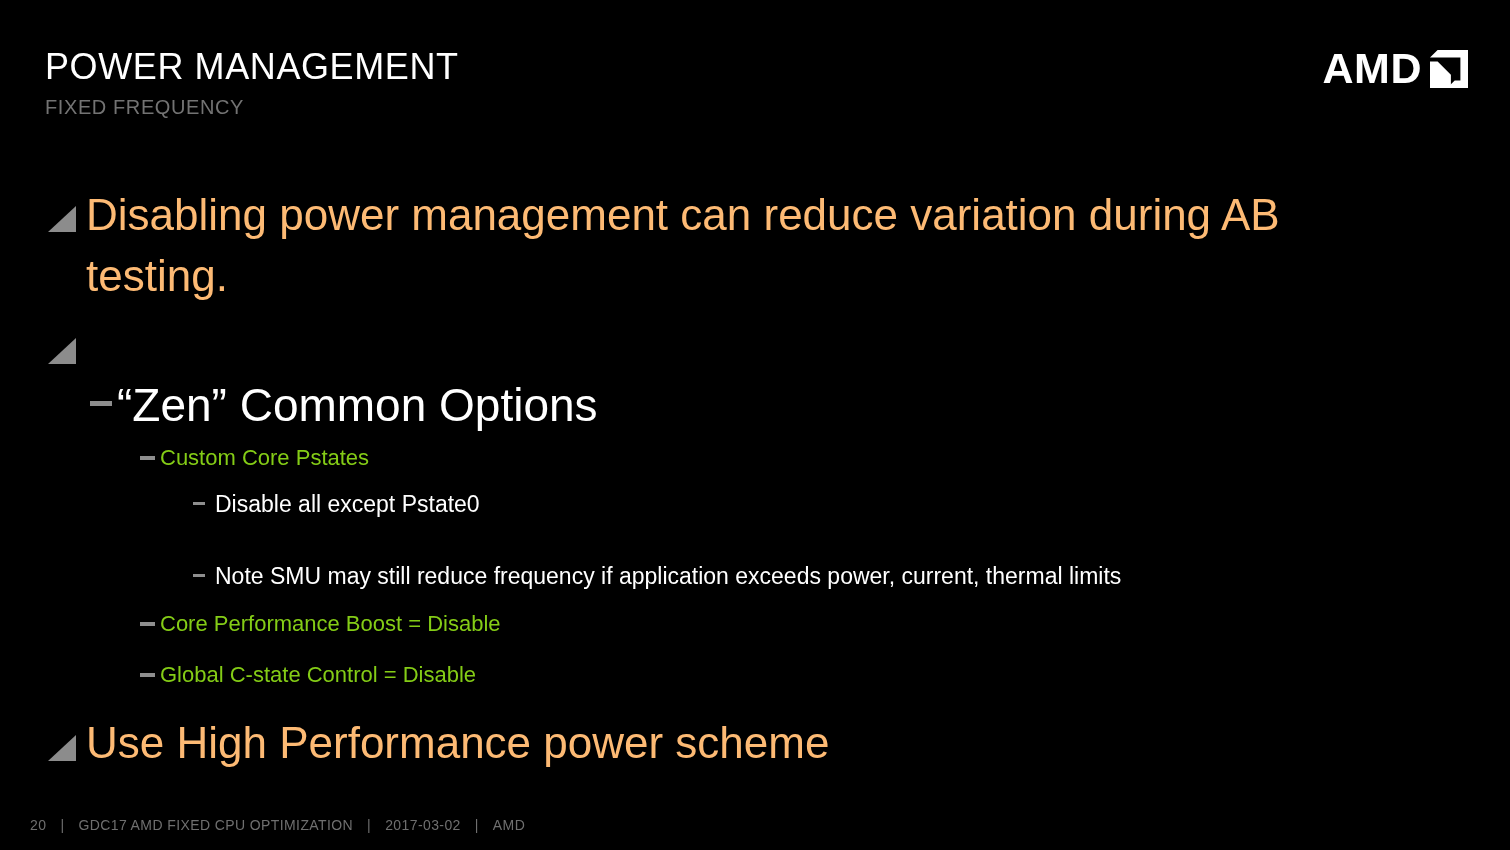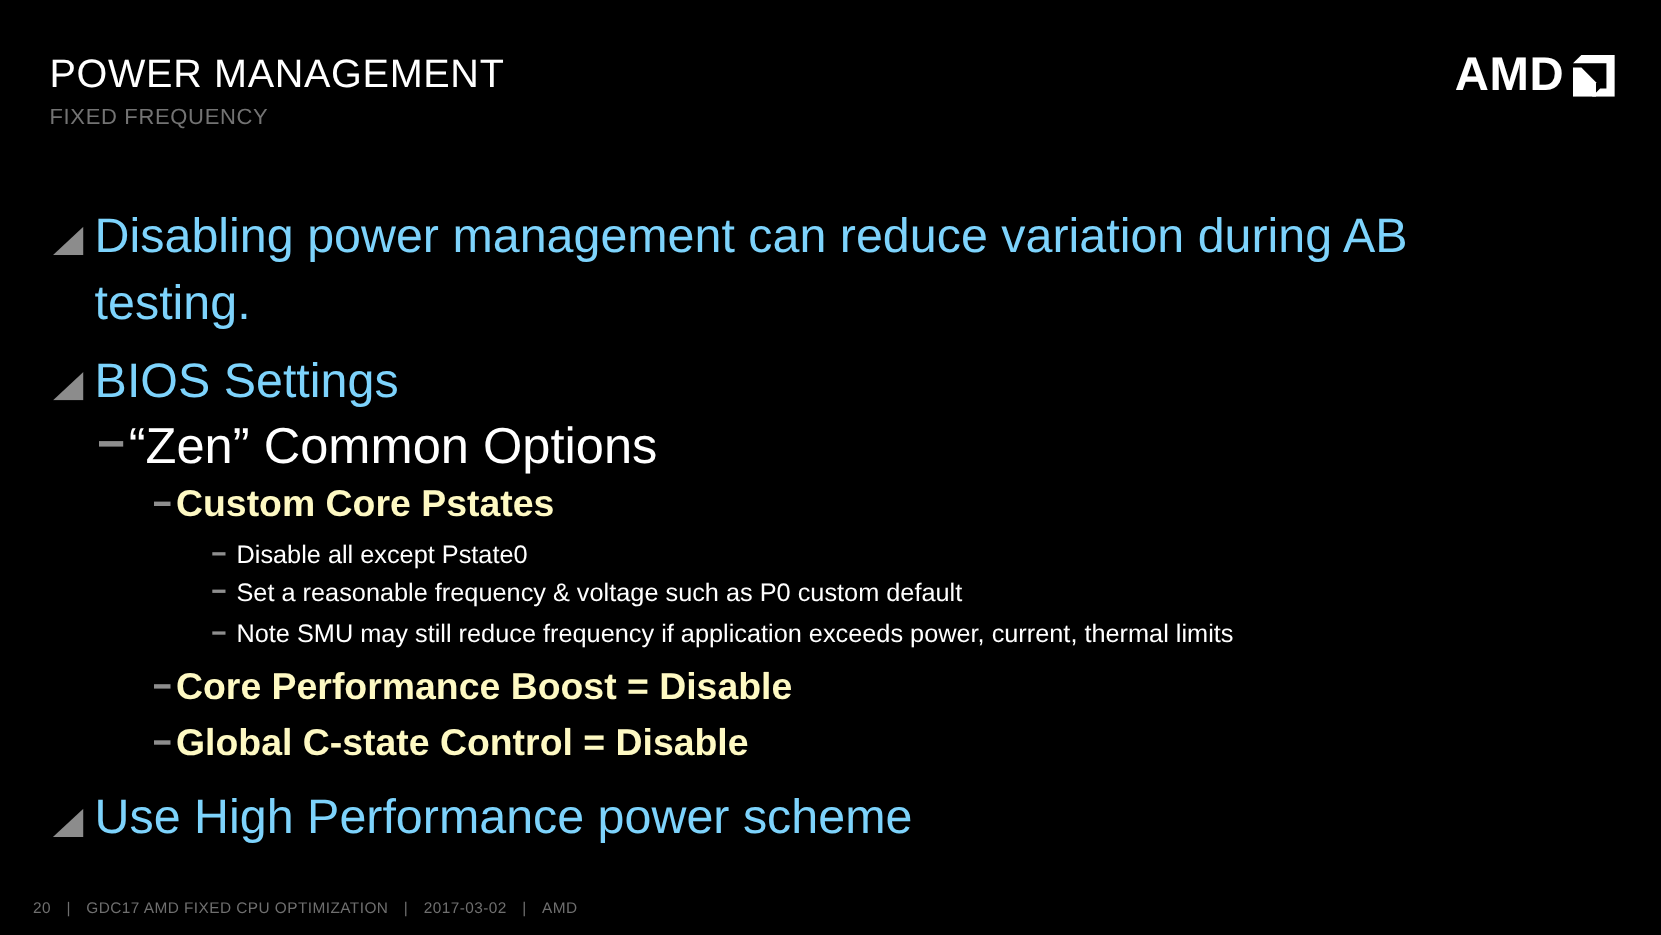--- a/index.html
+++ b/index.html
@@ -63,21 +63,21 @@
 
   
   .row {
     position: absolute;
     display: flex;
     align-items: flex-start;
   }
   .l1-text {
     font-size: 44px;
     line-height: 61px;
-    color: #7dd3fc;
+    color: #fdba74;
     margin-left: 10px;
   }
   .wrapped {
     width: 1335px;
   }
   .tri {
     flex: 0 0 auto;
     width: 28px;
     height: 26px;
     background: #8c8c8c;
@@ -93,25 +93,24 @@
     margin-left: 5px;
   }
   .dash2 {
     flex: 0 0 auto;
     width: 22px;
     height: 5px;
     background: #8e8e8e;
     margin-top: 20px;
   }
   .l3-text {
-    font-size: 34px;
+    font-size: 22px;
     line-height: 40px;
-    color: #fef9c3;
+    color: #84cc16;
     margin-left: 5px;
-    font-weight: bold;
   }
   .dash3 {
     flex: 0 0 auto;
     width: 15px;
     height: 4px;
     background: #8e8e8e;
     margin-top: 18px;
   }
   .l4-text {
     font-size: 23px;
@@ -168,42 +167,37 @@
     </svg>
   </div>
 
   <div class="row row-r1">
     <span class="tri"></span>
     <div class="l1-text wrapped">Disabling power management can reduce variation during AB testing.</div>
   </div>
 
   <div class="row row-r2">
     <span class="tri"></span>
-    <div class="l1-text">BIOS Settings</div>
   </div>
 
   <div class="row row-r3">
     <span class="dash2"></span>
     <div class="l2-text">“Zen” Common Options</div>
   </div>
 
   <div class="row row-r4">
     <span class="dash3"></span>
     <div class="l3-text">Custom Core Pstates</div>
   </div>
 
   <div class="row row-r5">
     <span class="dash4"></span>
     <div class="l4-text">Disable all except Pstate0</div>
   </div>
 
-  <div class="row row-r6">
-    <span class="dash4"></span>
-    <div class="l4-text">Set a reasonable frequency &amp; voltage such as P0 custom default</div>
-  </div>
 
   <div class="row row-r8">
     <span class="dash3"></span>
     <div class="l3-text">Core Performance Boost = Disable</div>
   </div>
 
   <div class="row row-r7">
     <span class="dash4"></span>
     <div class="l4-text">Note SMU may still reduce frequency if application exceeds power, current, thermal limits</div>
   </div>

